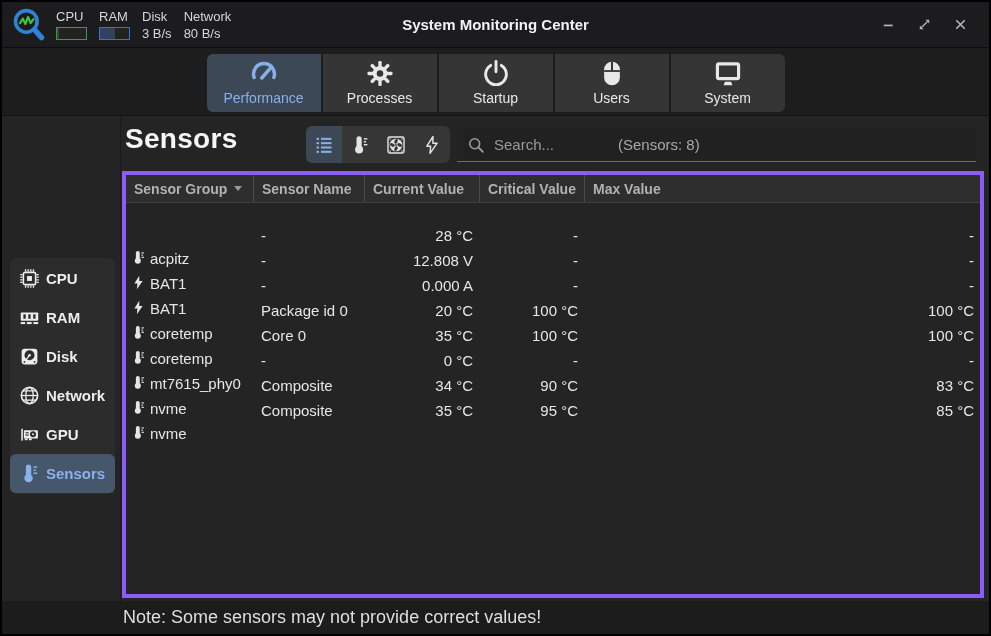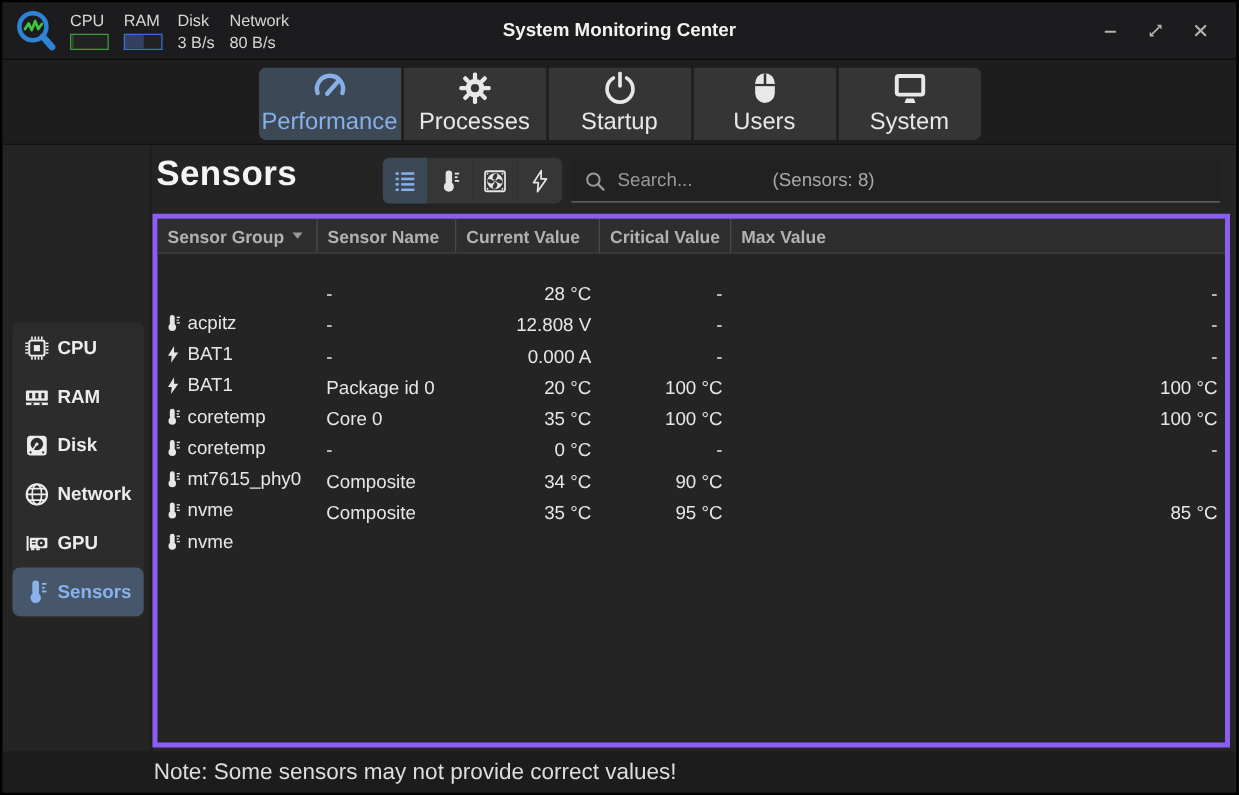--- a/index.html
+++ b/index.html
@@ -29,21 +29,21 @@
   .ctrl svg{ width:15px; height:15px; }
 
   
   .tabbar{ height:68px; background:#1d1d1d; border-bottom:1px solid #131313;
            display:flex; justify-content:center; align-items:flex-end; flex:0 0 auto; }
   .tabs{ display:flex; gap:2px; margin-bottom:3px; border-radius:6px; overflow:hidden; }
   .tab{ width:114px; height:58px; background:#353535; --hole:#353535; cursor:pointer;
         display:flex; flex-direction:column; align-items:center; justify-content:center; gap:3px; }
   .tab .ticon{ height:27px; width:30px; color:#e8e8e8; }
   .tab .ticon svg{ width:100%; height:100%; }
-  .tab .tlabel{ font-size:19px; color:#e8e8e8; }
+  .tab .tlabel{ font-size:14px; color:#e8e8e8; }
   .tab.selected{ background:#3d4856; --hole:#3d4856; }
   .tab.selected .ticon, .tab.selected .tlabel{ color:#88b0e8; }
 
   
   .bodyrow{ flex:1 1 auto; display:flex; min-height:0; }
   .sidebar{ width:119px; flex:0 0 auto; border-right:1px solid #1a1a1a; position:relative; }
   .side-panel{ position:absolute; top:142px; left:8px; width:105px; background:#2c2c2c;
                border-radius:6px; padding:1px 0; }
   .side-item{ height:39px; display:flex; align-items:center; gap:6px; padding-left:9px;
               color:#ececec; font-size:15px; font-weight:bold; cursor:pointer; --hole:#2c2c2c; }
@@ -75,21 +75,21 @@
                background:#242424; overflow:hidden; flex:0 0 auto; }
   .t-head{ display:grid; grid-template-columns:127px 111px 115px 105px 1fr; height:28px;
            background:#2e2e2e; border-bottom:1px solid #3f3f3f; align-items:center; }
   .t-head .hcell{ font-size:14px; font-weight:bold; color:#b2b2b2; padding-left:8px;
                   height:100%; display:flex; align-items:center; cursor:pointer; }
   .t-head .hcell + .hcell{ border-left:1px solid #4a4a4a; }
   .sort-arrow{ width:0; height:0; border-left:4px solid transparent; border-right:4px solid transparent;
                border-top:5px solid #9a9a9a; margin-left:7px; display:inline-block; }
   .t-row{ display:grid; grid-template-columns:127px 111px 115px 105px 1fr; height:25px;
           align-items:center; font-size:15px; color:#e6e6e6; }
-  .c-group{ display:flex; align-items:center; gap:4px; padding-left:5px;margin-top:47px; }
+  .c-group{ display:flex; gap:4px; padding-left:5px;margin-top:47px; }
   .c-group .ricon{ width:15px; height:15px; color:#e6e6e6; flex:0 0 auto; }
   .c-group .ricon svg{ width:100%; height:100%; }
   .c-name{ padding-left:8px; }
   .c-right{ text-align:right; padding-right:6px; }
 
   .footer{ height:33px; flex:0 0 auto; background:#1c1c1c; display:flex; align-items:center; }
   .note{ font-size:18px; color:#dedede; padding-left:121px; }
 </style>
 </head>
 <body>
@@ -496,20 +496,21 @@
         <div class="t-row">
           <div class="c-group">
               <span class="ricon"><svg>
                   <use href="#i-therm"></use>
                 </svg></span>
               <span>nvme</span>
             </div>
           <div class="c-name">Composite</div>
           <div class="c-right">34 °C</div>
           <div class="c-right">90 °C</div>
+          <div class="c-right">83 °C</div>
         </div>
         <div class="t-row">
           <div class="c-group">
               <span class="ricon"><svg>
                   <use href="#i-therm"></use>
                 </svg></span>
               <span>nvme</span>
             </div>
           <div class="c-name">Composite</div>
           <div class="c-right">35 °C</div>

